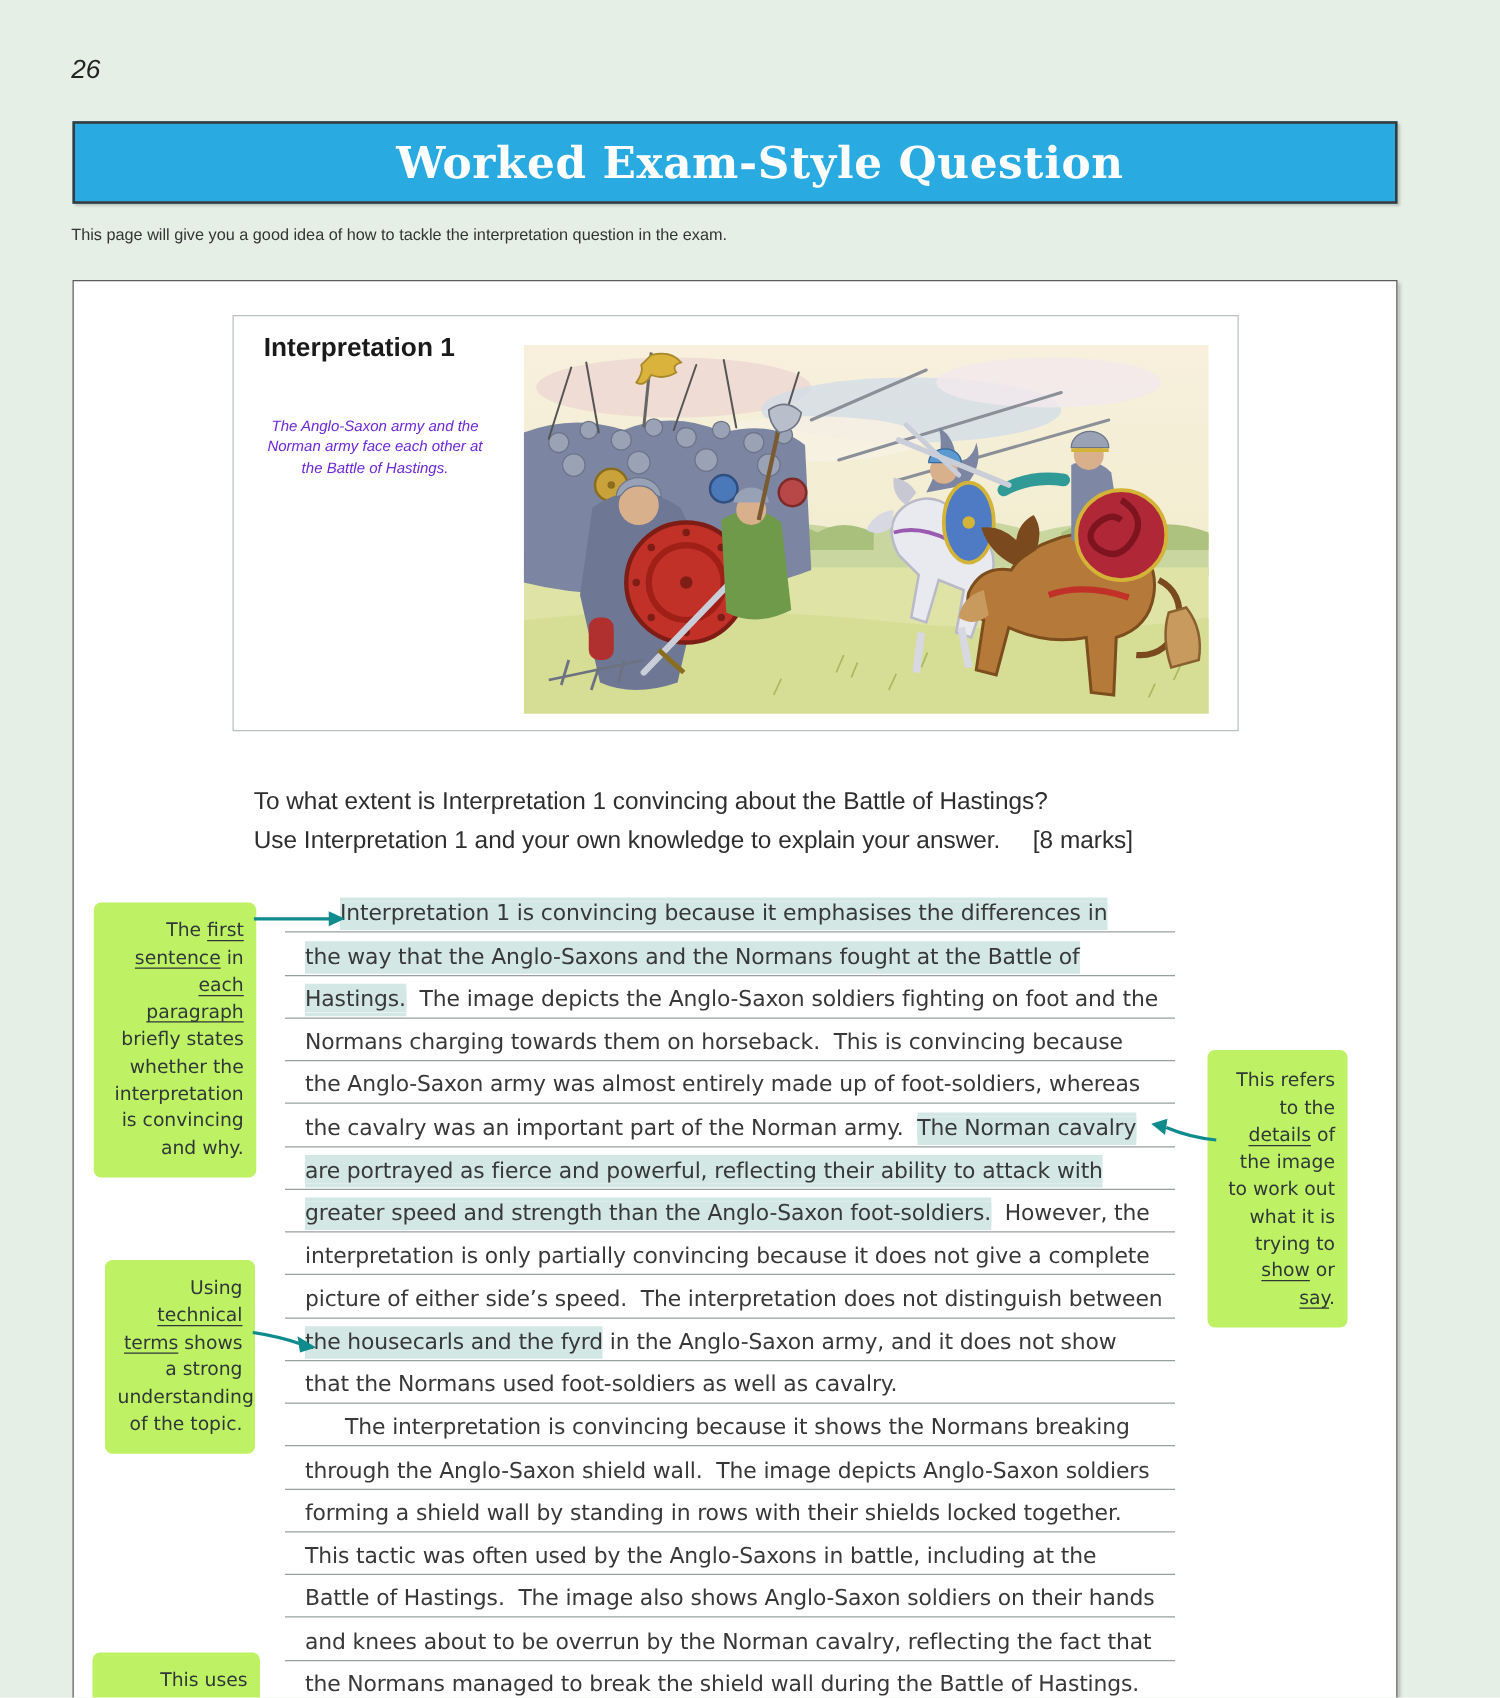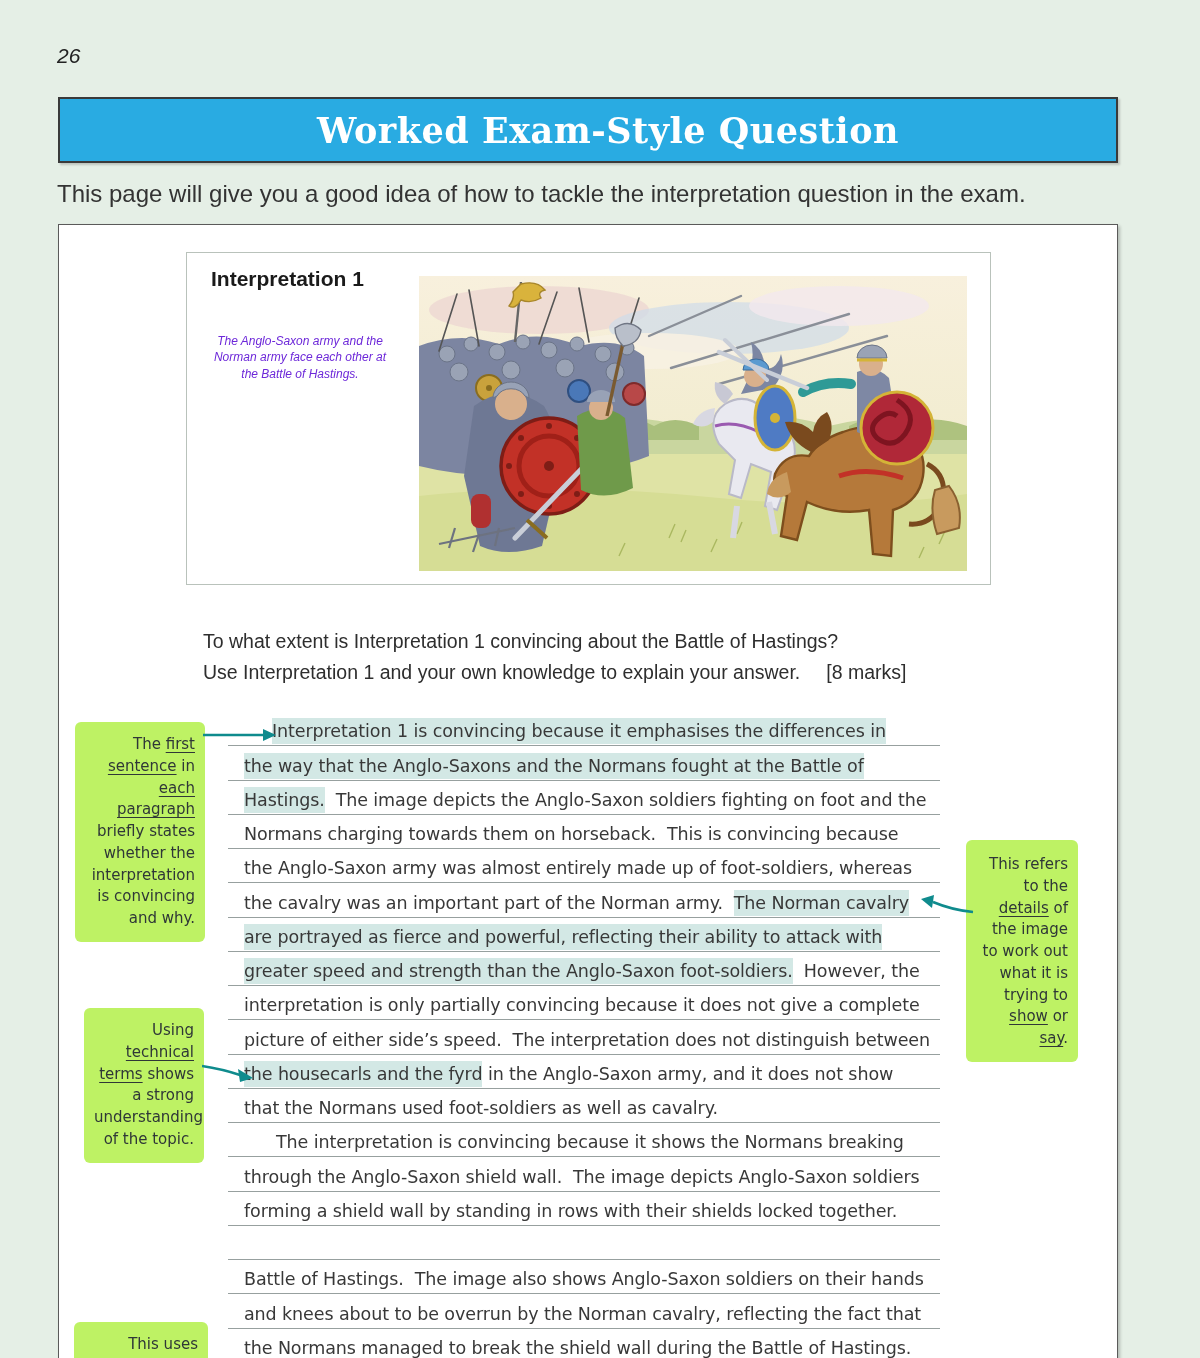--- a/index.html
+++ b/index.html
@@ -14,21 +14,21 @@
     position:absolute;left:58px;top:97px;width:1060px;height:66px;
     background:#29abe2;border:2px solid #3a3a3a;box-sizing:border-box;
     display:flex;align-items:center;justify-content:center;
     box-shadow:2px 2px 2px rgba(0,0,0,.18);
     padding-left:40px;
   }
   .banner h1{
     margin:0;color:#fff;font-family:"DejaVu Serif",serif;font-weight:bold;
     font-size:35px;letter-spacing:.5px;
   }
-  .intro{position:absolute;left:57px;top:180px;font-size:24px;color:#333;}
+  .intro{position:absolute;left:57px;top:180px;font-size:13px;color:#333;}
   .main-box{
     position:absolute;left:58px;top:224px;width:1060px;height:1140px;
     background:#fff;border:1px solid #5a5a5a;box-sizing:border-box;
     box-shadow:2px 2px 3px rgba(0,0,0,.22);
   }
   .interp-panel{
     position:absolute;left:186px;top:252px;width:805px;height:333px;
     background:#fff;border:1px solid #b9c2bb;box-sizing:border-box;
   }
   .interp-heading{position:absolute;left:24px;top:14px;font-size:21px;font-weight:bold;color:#1a1a1a;}
@@ -272,20 +272,21 @@
     <div class="ans-row">
       <div class="rule"></div>
       <div class="ans-text"><span>through the Anglo-Saxon shield wall.  The image depicts Anglo-Saxon soldiers</span></div>
     </div>
     <div class="ans-row">
       <div class="rule"></div>
       <div class="ans-text"><span>forming a shield wall by standing in rows with their shields locked together.</span></div>
     </div>
     <div class="ans-row">
       <div class="rule"></div>
+      <div class="ans-text"><span>This tactic was often used by the Anglo-Saxons in battle, including at the</span></div>
     </div>
     <div class="ans-row">
       <div class="rule"></div>
       <div class="ans-text"><span>Battle of Hastings.  The image also shows Anglo-Saxon soldiers on their hands</span></div>
     </div>
     <div class="ans-row">
       <div class="rule"></div>
       <div class="ans-text"><span>and knees about to be overrun by the Norman cavalry, reflecting the fact that</span></div>
     </div>
     <div class="ans-row">

